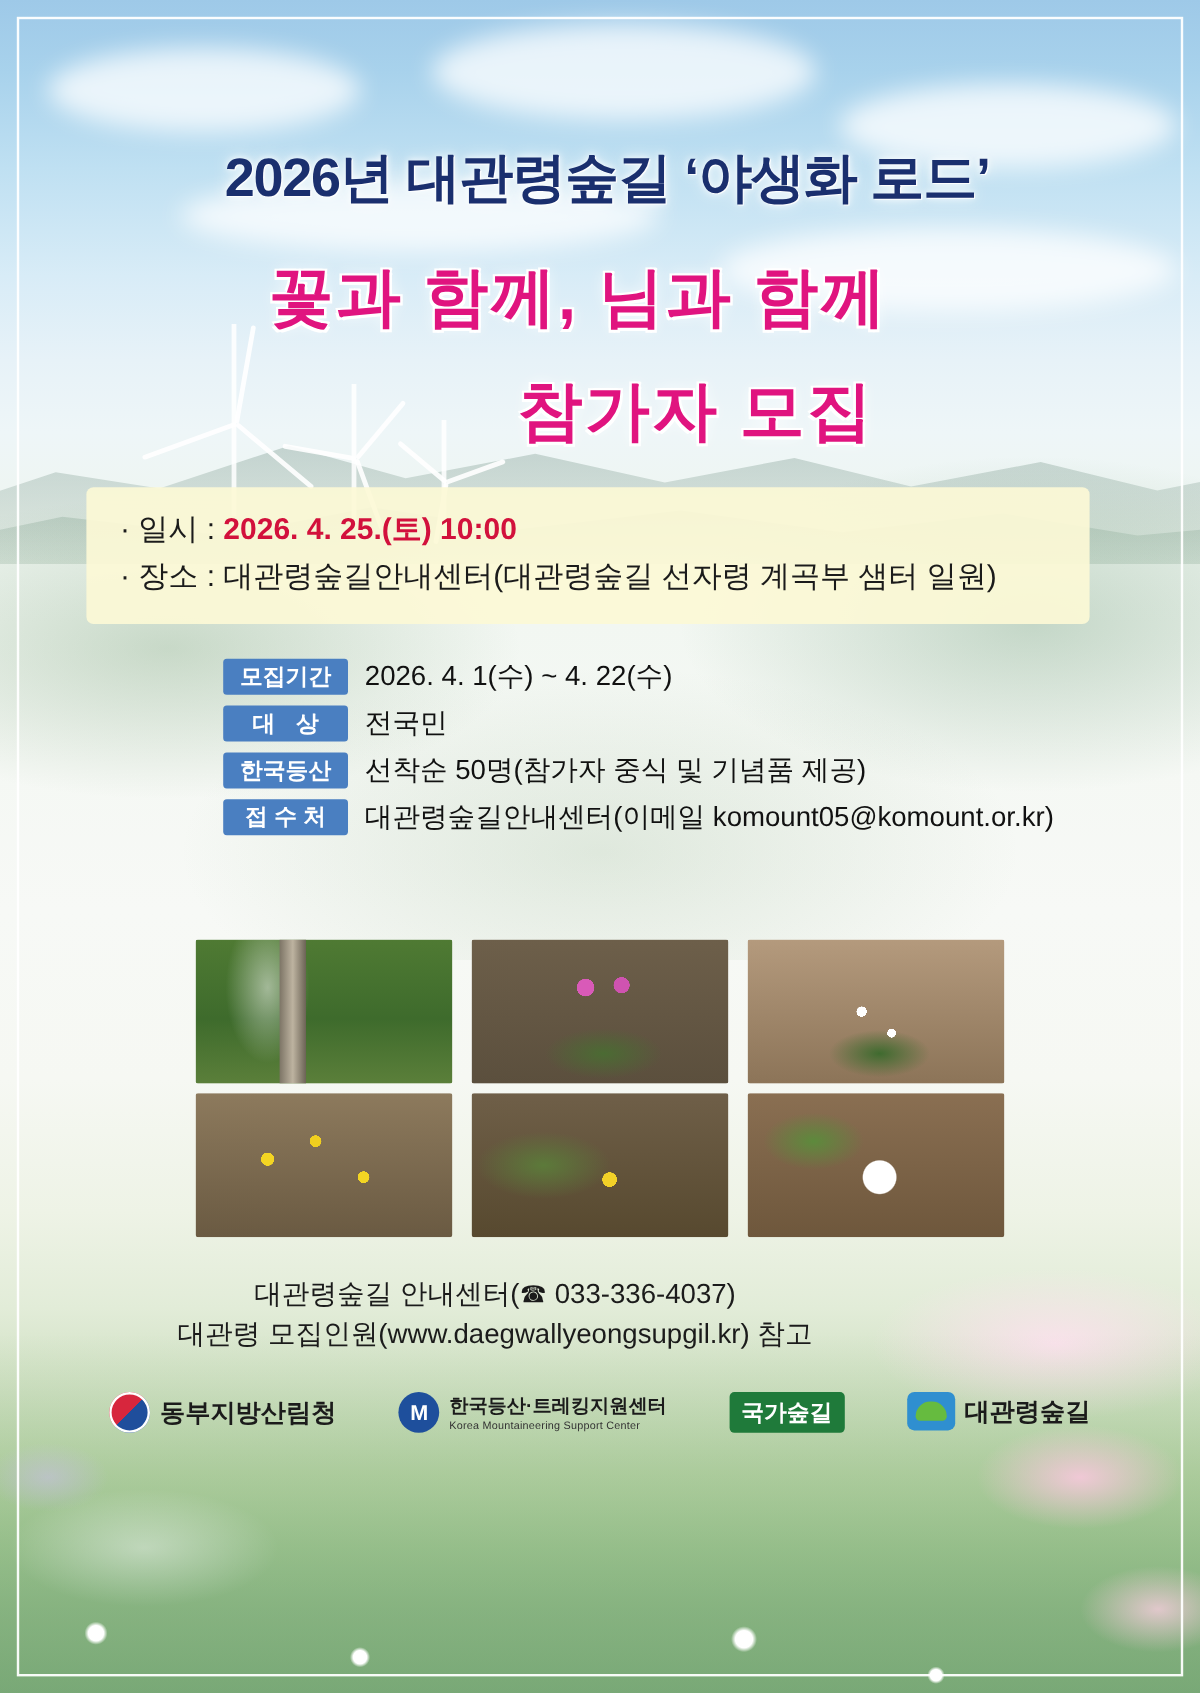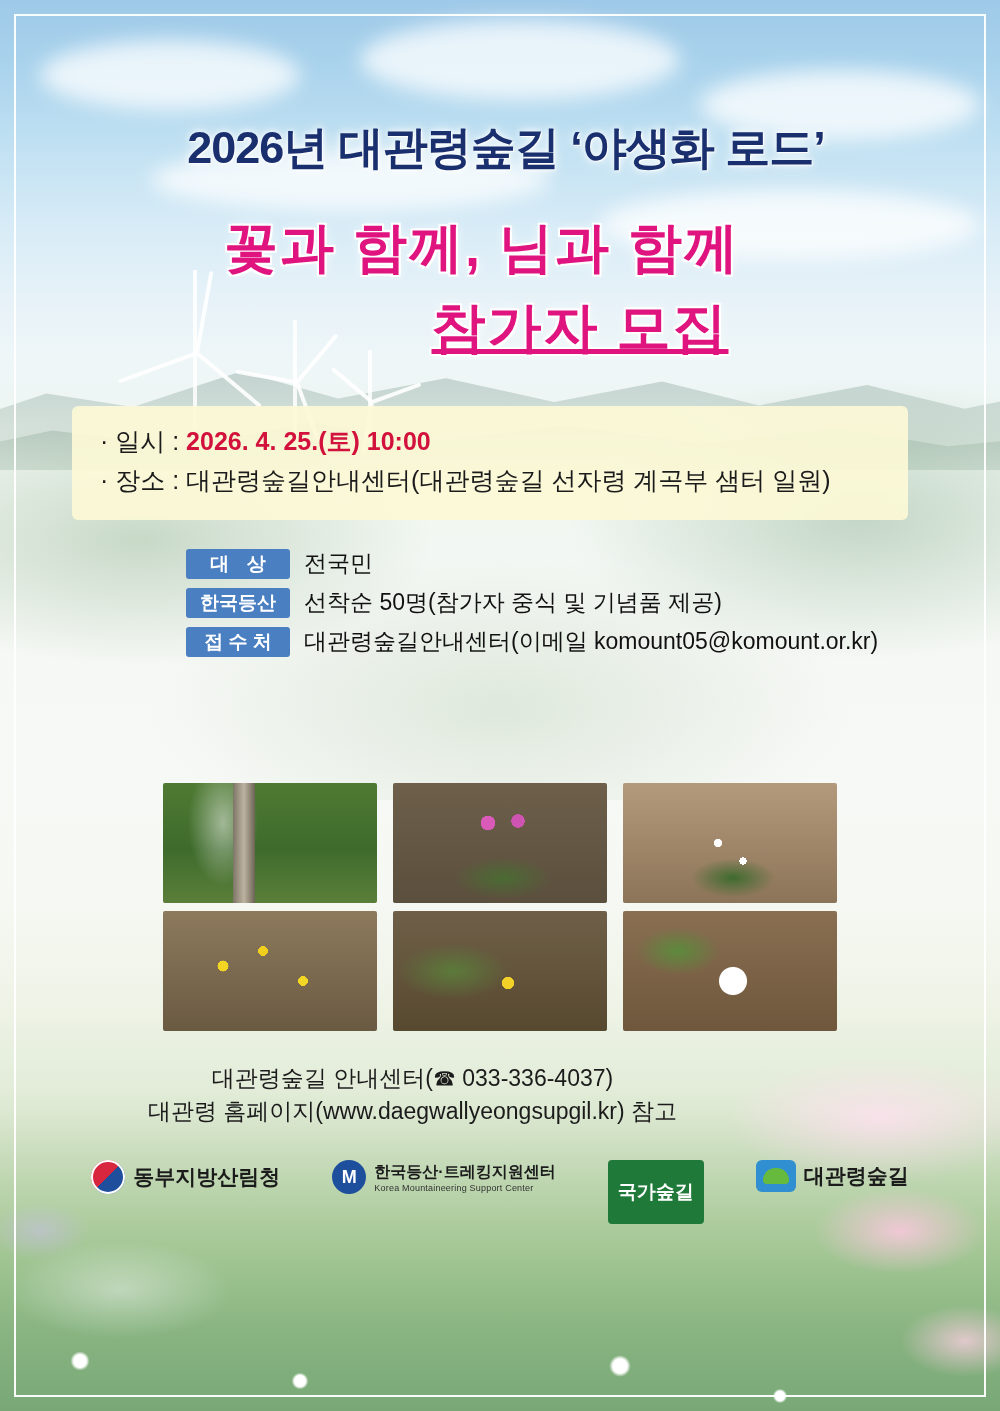--- a/index.html
+++ b/index.html
@@ -89,21 +89,21 @@
     padding-left: 12px;
   }
   .title-sub1, .title-sub2 {
     position: absolute; width: 1000px; text-align: center;
     font-size: 54px; font-weight: bold; letter-spacing: 2px;
     color: #e0147f;
     text-shadow: 2px 2px 0 #fff, -2px 2px 0 #fff, 2px -2px 0 #fff, -2px -2px 0 #fff,
                  0 0 12px rgba(255,255,255,0.9);
   }
   .title-sub1 { top: 212px; left: -18px; }
-  .title-sub2 { top: 292px; left: 160px; width: 840px; text-align: center; text-decoration: underline; }
+  .title-sub2 { top: 307px; left: 160px; width: 840px; text-align: center; }
 
   .info-box {
     position: absolute; left: 72px; top: 406px; width: 836px; height: 114px;
     background: rgba(252,248,214,0.92);
     border-radius: 6px;
     padding: 16px 28px;
   }
   .info-line { font-size: 25px; color: #1b1b1b; line-height: 1.55; white-space: nowrap; }
   .info-line .accent { color: #d2113c; font-weight: bold; }
   .info-line .lead { color: #1b1b1b; }
@@ -187,21 +187,21 @@
     background: linear-gradient(to bottom right, #d7263d 50%, #1f4e9c 50%);
     box-shadow: inset 0 0 0 2px #fff;
   }
   .mark-kms {
     width: 34px; height: 34px; border-radius: 50%;
     background: #1e4f9c; color: #fff; font-size: 18px; font-weight: bold;
     display: flex; align-items: center; justify-content: center;
   }
   .badge-green {
     background: #1f7a3a; color: #fff; font-size: 19px; font-weight: bold;
-    padding: 19px 10px; border-radius: 4px;
+    padding: 4px 10px; border-radius: 4px;
   }
   .mark-leaf {
     width: 40px; height: 32px; border-radius: 6px;
     background: #2f8fd0; position: relative;
   }
   .mark-leaf::after {
     content: ""; position: absolute; left: 7px; top: 8px; width: 26px; height: 16px;
     border-radius: 13px 13px 4px 4px; background: #66bb3f;
   }
 </style>
@@ -250,20 +250,24 @@
     <div class="title-sub2">참가자 모집</div>
 
     <div class="info-box">
       <div class="info-line">
         <span class="lead">· 일시 : </span><span class="accent">2026. 4. 25.(토) 10:00</span>
       </div>
       <div class="info-line">· 장소 : 대관령숲길안내센터(대관령숲길 선자령 계곡부 샘터 일원)</div>
     </div>
 
     <div class="detail-list">
+      <div class="detail-row">
+        <div class="tag">모집기간</div>
+        <div class="detail-text">2026. 4. 1(수) ~ 4. 22(수)</div>
+      </div>
       <div class="detail-row">
         <div class="tag spaced">대 상</div>
         <div class="detail-text">전국민</div>
       </div>
       <div class="detail-row">
         <div class="tag">한국등산</div>
         <div class="detail-text">선착순 50명(참가자 중식 및 기념품 제공)</div>
       </div>
       <div class="detail-row">
         <div class="tag">접 수 처</div>
@@ -276,21 +280,21 @@
       <div class="photo p1"></div>
       <div class="photo p2"></div>
       <div class="photo p3"></div>
       <div class="photo p4"></div>
       <div class="photo p5"></div>
       <div class="photo p6"></div>
     </div>
 
     <div class="contact">
       <div>대관령숲길 안내센터(☎ 033-336-4037)</div>
-      <div>대관령 홈페이지(www.daegwallyeongsupgil.kr) 참고</div>
+      <div>대관령 모집인원(www.daegwallyeongsupgil.kr) 참고</div>
     </div>
 
     <div class="logos">
       <div class="logo">
         <span class="mark-taegeuk"></span>
         <span class="logo-text">동부지방산림청</span>
       </div>
       <div class="logo">
         <span class="mark-kms">M</span>
         <span>

